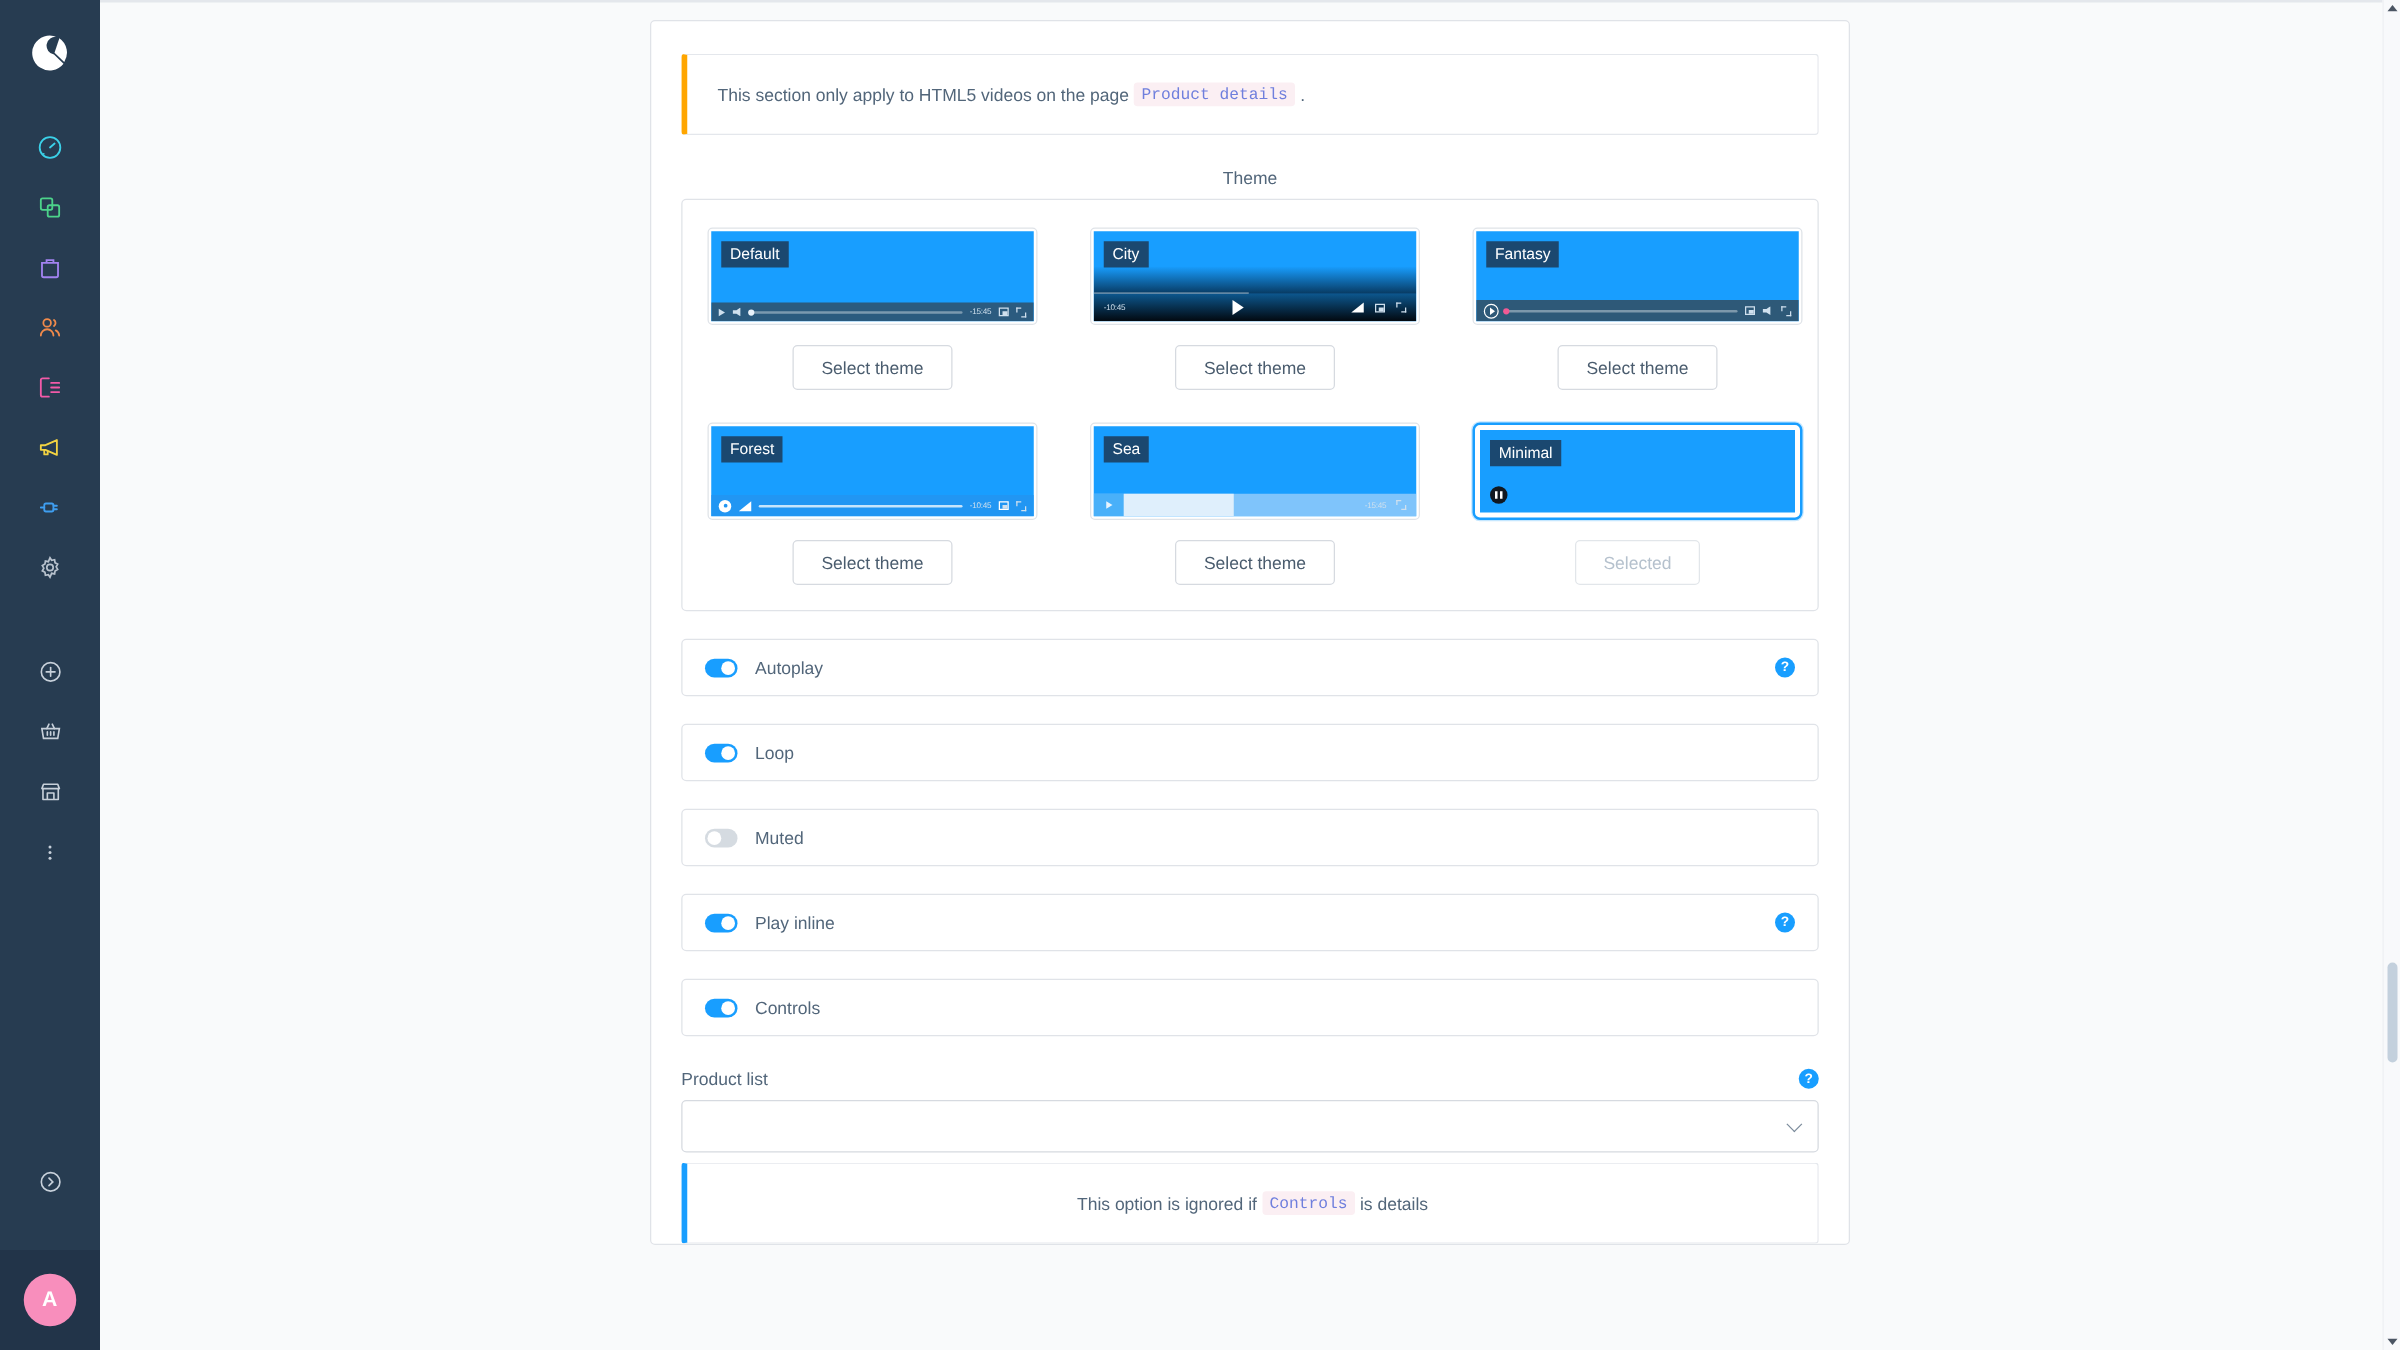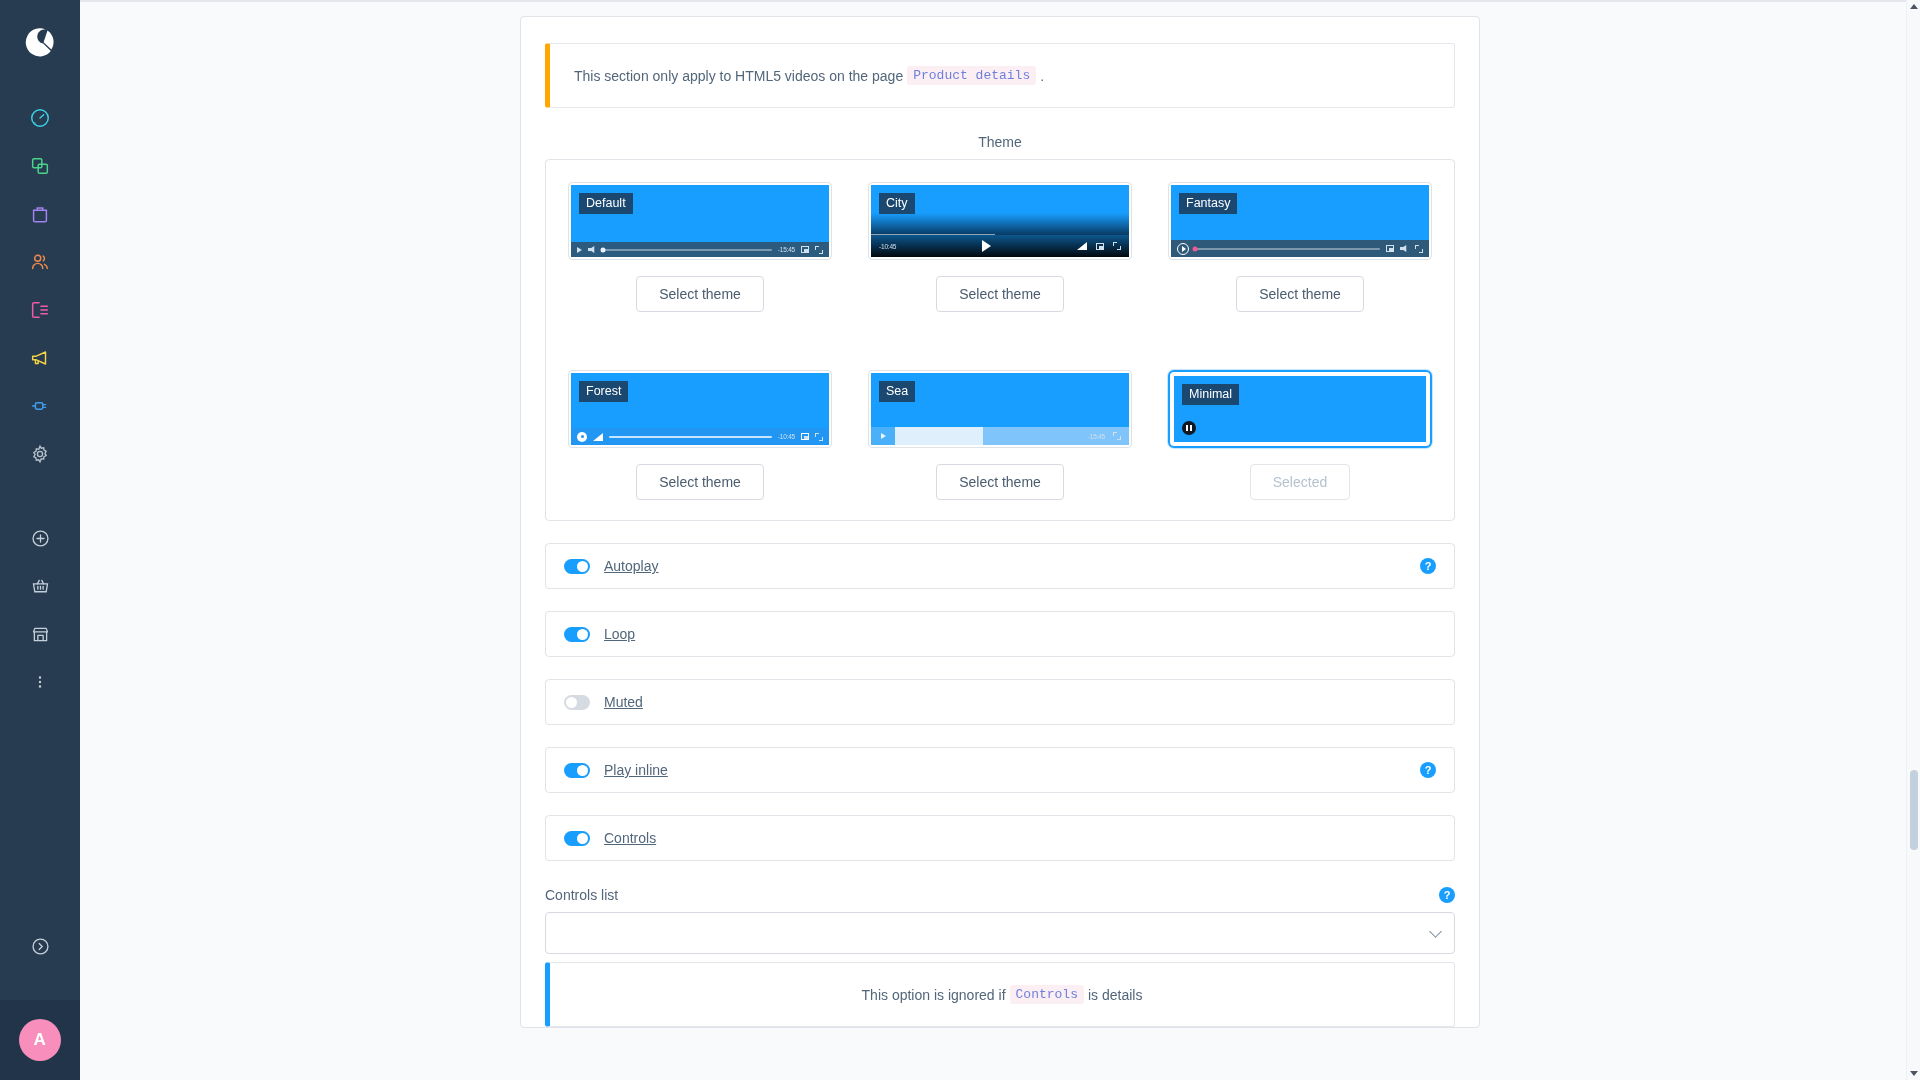--- a/index.html
+++ b/index.html
@@ -123,21 +123,20 @@
     border: 1px solid #e0e3e8;
     border-radius: 4px;
     background: #fff;
     padding: 22px 20px 20px 20px;
   }
   .theme-grid {
     display: grid;
     grid-template-columns: repeat(3, 1fr);
     column-gap: 42px;
     row-gap: 0;
-    gap: 32px;
   }
   .theme-cell { display: flex; flex-direction: column; align-items: center; }
   .theme-cell.row2 { margin-top: 26px; }
 
   .preview-outer {
     border: 1px solid #dfe3e8;
     border-radius: 4px;
     padding: 2px;
     background: #fff;
     width: 264px;
@@ -348,21 +347,20 @@
   .switch .knob {
     position: absolute; top: 2px; left: 2px;
     width: 11px; height: 11px; border-radius: 50%;
     background: #fff;
   }
   .switch.on .knob { left: 13px; }
   .toggle-label {
     margin-left: 14px;
     font-size: 14px;
     color: #52667a;
-    text-decoration: underline;
   }
   .row-spacer { flex: 1 1 auto; }
   .help {
     width: 16px; height: 16px;
     border-radius: 50%;
     background: #189eff;
     color: #fff;
     font-size: 11px;
     font-weight: bold;
     display: flex; align-items: center; justify-content: center;
@@ -772,21 +770,21 @@
 
         <div class="toggle-row">
           <div class="switch on">
               <span class="knob"></span>
             </div>
           <div class="toggle-label">Controls</div>
           <div class="row-spacer"></div>
         </div>
 
         <div class="select-head">
-          <div class="field-label">Controls list</div>
+          <div class="field-label">Product list</div>
           <div class="row-spacer"></div>
           <div class="help">?</div>
         </div>
 
         <div class="select-box">
           <div class="select-value"></div>
           <span class="chev"></span>
         </div>
 
         <div class="notice info notice-bottom" style="margin-top:8px">

